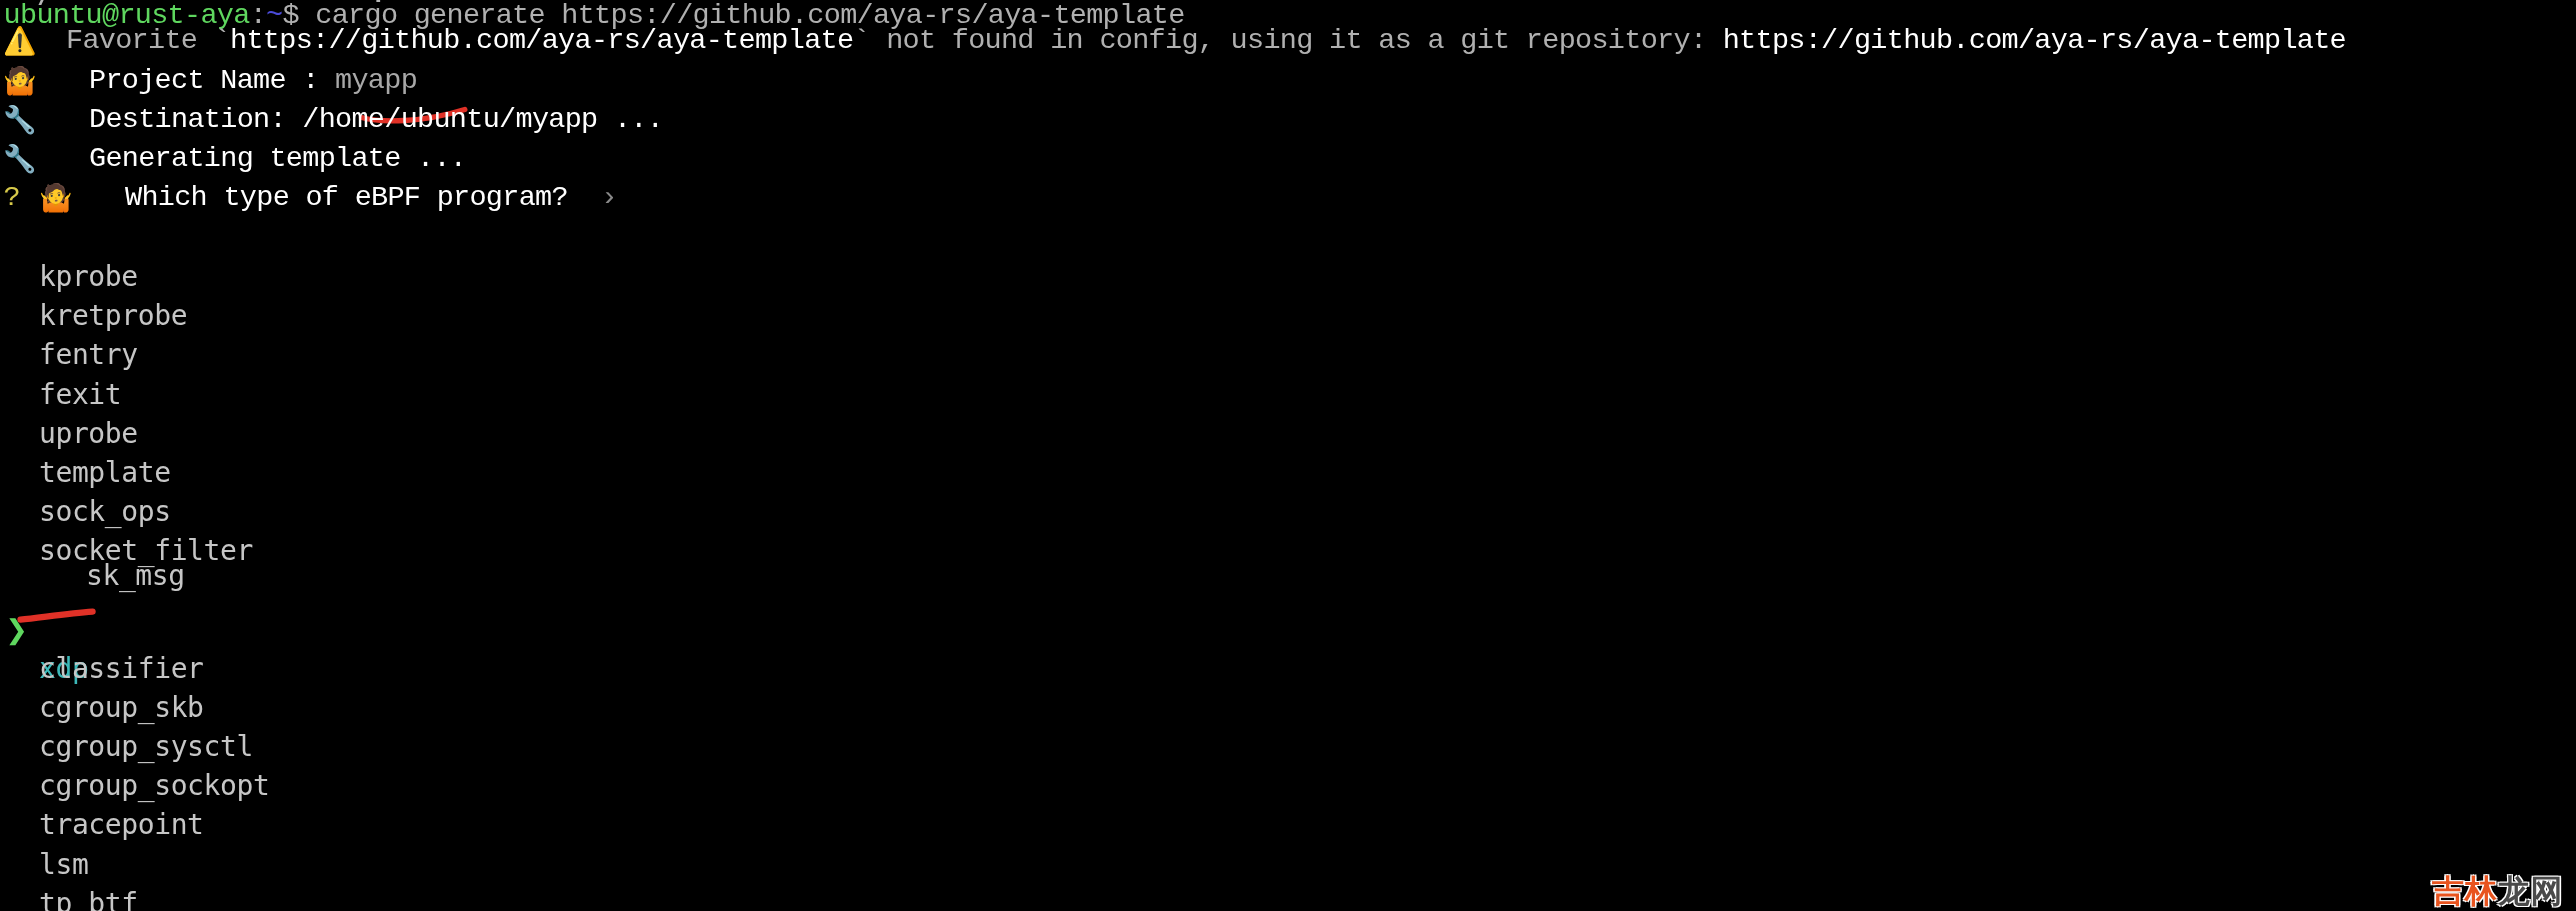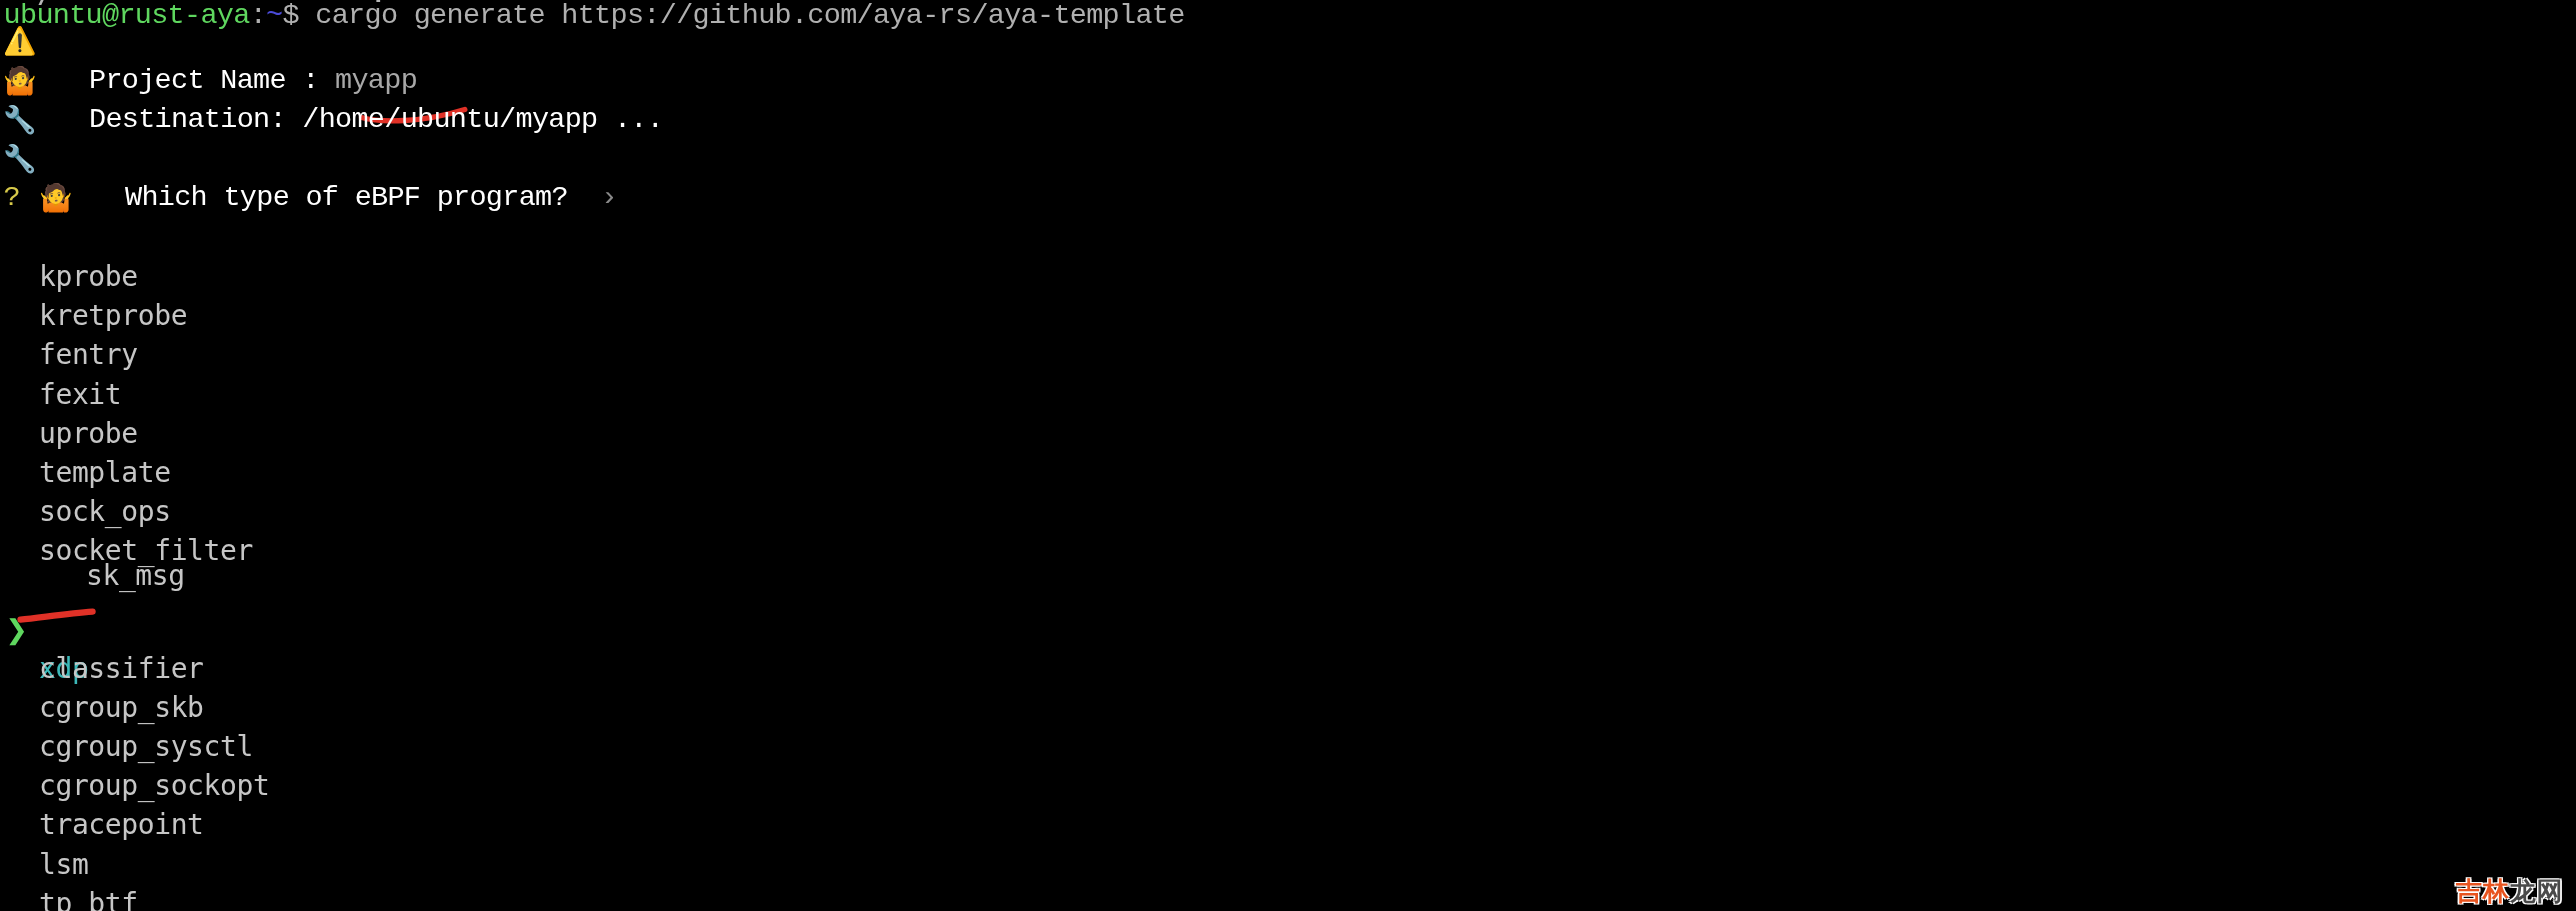--- a/index.html
+++ b/index.html
@@ -110,21 +110,21 @@
     pointer-events: none;
   }
   .ann svg { display: block; overflow: visible; }
 
   
   #watermark {
     position: absolute;
     right: 12.5px;
     bottom: 5.3px;
     font-family: "DejaVu Sans", sans-serif;
-    font-size: 26px;
+    font-size: 32px;
     font-weight: bold;
     letter-spacing: 0.9px;
     line-height: 30px;
     white-space: pre;
     text-shadow:
       -1.3px -1.3px 0 #ffffff,
        1.3px -1.3px 0 #ffffff,
       -1.3px  1.3px 0 #ffffff,
        1.3px  1.3px 0 #ffffff;
   }
@@ -134,34 +134,36 @@
 </head>
 <body>
 
 <div id="terminal">
 
   <div class="cut-line">  /                 .          </div>
 
   <div class="out-line" style="top:-3.6px; left:3.6px;"><span class="c-green">ubuntu@rust-aya</span><span class="c-grey">:</span><span class="c-blue">~</span><span class="c-grey">$</span><span class="c-grey"> </span><span class="c-grey">cargo generate https://github.com/aya-rs/aya-template</span></div>
 
   <span class="gutter" style="top:21.4px;">⚠️</span>
+  <div class="out-line" style="top:21.4px; left:66px;"><span class="c-grey">Favorite `</span><span class="c-white">https://github.com/aya-rs/aya-template</span><span class="c-grey">` not found in config, using it as a git repository: </span><span class="c-white">https://github.com/aya-rs/aya-template</span></div>
 
   <span class="gutter" style="top:61px;">🤷</span>
   <div class="out-line" style="top:61px; left:89px;"><span class="c-white">Project Name : </span><span class="c-dim">myapp</span></div>
 
   <div class="ann" style="left:356px; top:105px;">
     <svg width="125" height="19.6" viewBox="0 0 140 22" xmlns="http://www.w3.org/2000/svg">
       <path d="M6 14 C 28 20, 74 20, 122 5" stroke="#e03127" stroke-width="6" stroke-linecap="round" fill="none"></path>
     </svg>
   </div>
 
   <span class="gutter" style="top:100px;">🔧</span>
   <div class="out-line c-white" style="top:100px; left:89px;">Destination: /home/ubuntu/myapp ...</div>
 
   <span class="gutter" style="top:139px;">🔧</span>
+  <div class="out-line c-white" style="top:139px; left:89px;">Generating template ...</div>
 
   <span class="gutter-q" style="top:178px;">?</span>
   <span class="gutter" style="top:178px; left:39px;">🤷</span>
   <div class="out-line" style="top:178px; left:125px;"><span class="c-white">Which type of eBPF program?</span><span class="c-chevron">  </span><span class="c-chevron">›</span></div>
 
   <div class="opt-line" style="top:218px;">
     <span class="opt-label">kprobe</span>
   </div>
   <div class="opt-line" style="top:257px;">
     <span class="opt-label">kretprobe</span>

